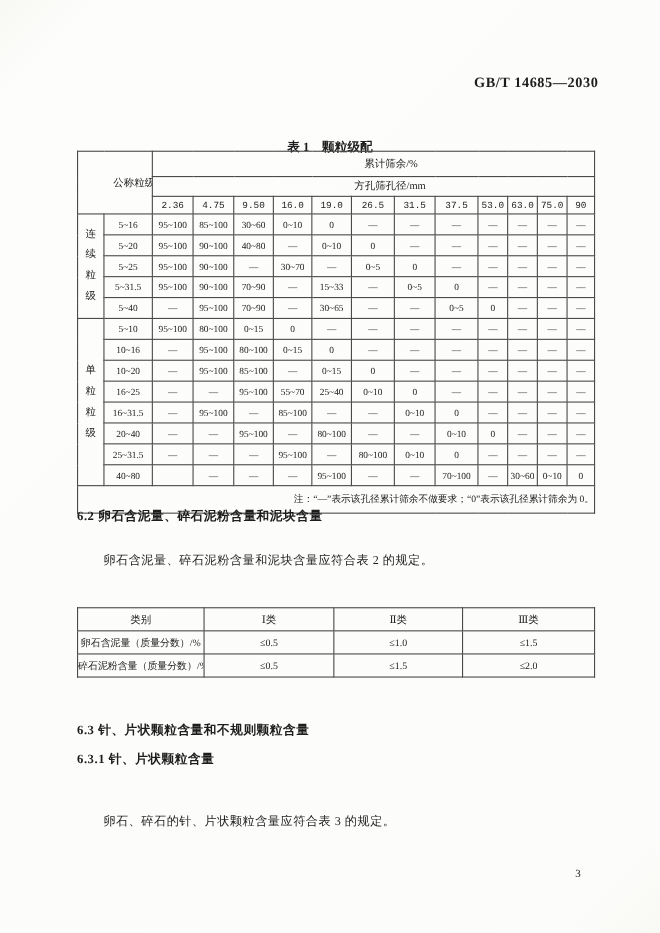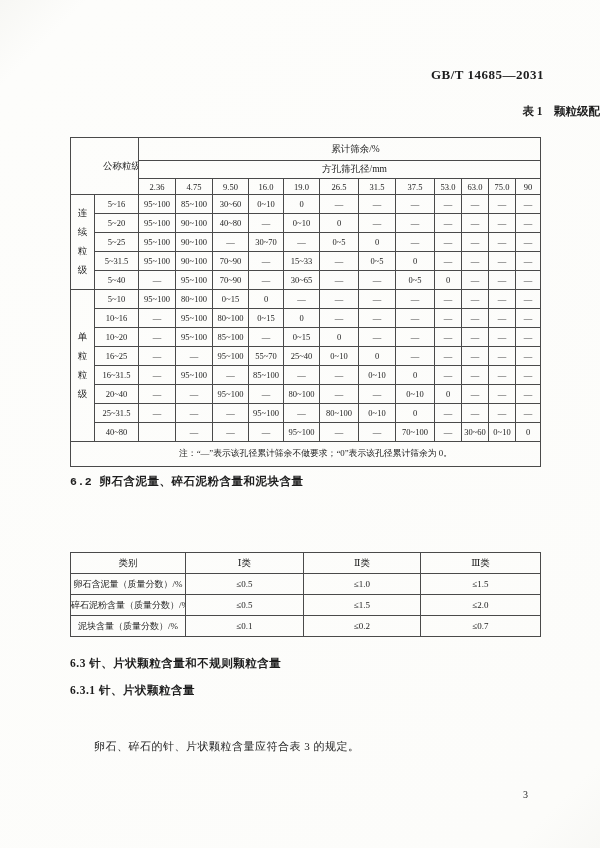--- a/index.html
+++ b/index.html
@@ -1,46 +1,46 @@
 <!DOCTYPE html>
 <html><head>
 <meta charset="utf-8">
 <style>
   html,body{margin:0;padding:0;}
   body{width:600px;height:848px;background:#f4f4f1;font-family:"Liberation Serif","DejaVu Serif",serif;color:#1d1d1d;}
   .page{position:relative;width:600px;height:848px;background:linear-gradient(135deg,#f7f7f4 0%,#fdfdfb 6%,#fcfcfa 94%,#f8f8f5 100%);overflow:hidden;}
   .doc-header{position:absolute;top:67px;right:56px;font-weight:bold;font-size:13px;letter-spacing:0.5px;}
   .t-title{position:absolute;left:0;width:600px;text-align:center;font-weight:bold;font-size:11.5px;}
-  #t1-title{top:104px;text-align:right;}
+  #t1-title{top:126px;}
   #t2-title{top:528px;}
   table{border-collapse:collapse;table-layout:fixed;position:absolute;left:70px;width:470px;font-size:8.5px;background:transparent;}
   #table1{top:137px;}
   #table2{top:552px;font-size:9px;}
   th,td{border:1px solid #4a4a4a;text-align:center;vertical-align:middle;padding:0;font-weight:normal;overflow:hidden;white-space:nowrap;color:#222;}
   table{border:1.5px solid #2e2e2e;}
   #table1 thead tr:nth-child(1) th{height:22px;font-size:9.5px;padding-left:32px;}
   #table1 thead tr:nth-child(2) th{height:17px;font-size:9.5px;padding-left:30px;}
-  #table1 thead tr:nth-child(3) th{height:15px;font-size:8.5px;}
+  #table1 thead tr:nth-child(3) th{height:15px;font-size:8.5px;font-family:Liberation Mono, monospace;}
   #table1 tbody td,#table1 tbody th{height:18px;}
   #table1 .lbl-head{font-size:9.5px;margin-left:16px;}
   .vlabel{font-size:9.5px;padding:2px 0;}
   .vlabel span{display:block;line-height:2.0;}
-  #table1 tfoot td.note{height:24px;text-align:center;padding-left:20px;font-size:8.8px;}
+  #table1 tfoot td.note{height:24px;text-align:right;padding-left:20px;font-size:8.8px;}
   #table2 th{height:20px;font-size:9.5px;}
   #table2 td{height:20px;}
   .sec-h{position:absolute;left:70px;font-weight:bold;font-size:11.5px;letter-spacing:0.5px;}
   .para{position:absolute;left:70px;width:470px;font-size:11px;text-indent:24px;letter-spacing:0.5px;}
-  #h62{top:474px;font-family:Liberation Mono, monospace;} #p62{top:502px;} #h63{top:656px;text-align:right;} #h631{top:683px;} #p631{top:711px;margin-top:28px;}
+  #h62{top:462px;} #p62{top:502px;} #h63{top:656px;text-align:right;} #h631{top:683px;} #p631{top:711px;margin-top:28px;}
   .page-num{position:absolute;top:789px;right:72px;font-size:10px;}
 </style>
 </head>
 <body>
 
 <div class="page">
-  <div class="doc-header">GB/T 14685—2031</div>
+  <div class="doc-header">GB/T 14685—2030</div>
 
   <div class="t-title" id="t1-title">表 1　颗粒级配</div>
   <table id="table1">
       <colgroup>
         <col style="width: 24px;">
         <col style="width: 44px;">
         <col style="width: 37px;">
         <col style="width: 37px;">
         <col style="width: 36px;">
         <col style="width: 35px;">
@@ -286,20 +286,21 @@
         </tr>
       </tbody>
       <tfoot>
         <tr>
           <td colspan="14" class="note">注：“—”表示该孔径累计筛余不做要求；“0”表示该孔径累计筛余为 0。</td>
         </tr>
       </tfoot>
     </table>
 
   <div class="sec-h" id="h62">6.2  卵石含泥量、碎石泥粉含量和泥块含量</div>
+  <div class="para" id="p62">卵石含泥量、碎石泥粉含量和泥块含量应符合表 2 的规定。</div>
 
   <table id="table2">
       <colgroup>
         <col style="width: 115px;">
         <col style="width: 118px;">
         <col style="width: 117px;">
         <col style="width: 120px;">
       </colgroup>
       <thead>
         <tr>
@@ -315,26 +316,20 @@
           <td>≤0.5</td>
           <td>≤1.0</td>
           <td>≤1.5</td>
         </tr>
         <tr>
           <td>碎石泥粉含量（质量分数）/%</td>
           <td>≤0.5</td>
           <td>≤1.5</td>
           <td>≤2.0</td>
         </tr>
-        <tr>
-          <td>泥块含量（质量分数）/%</td>
-          <td>≤0.1</td>
-          <td>≤0.2</td>
-          <td>≤0.7</td>
-        </tr>
       </tbody>
     </table>
 
   <div class="sec-h" id="h63">6.3  针、片状颗粒含量和不规则颗粒含量</div>
   <div class="sec-h" id="h631">6.3.1  针、片状颗粒含量</div>
   <div class="para" id="p631">卵石、碎石的针、片状颗粒含量应符合表 3 的规定。</div>
 
   <div class="page-num">3</div>
 </div>
 

